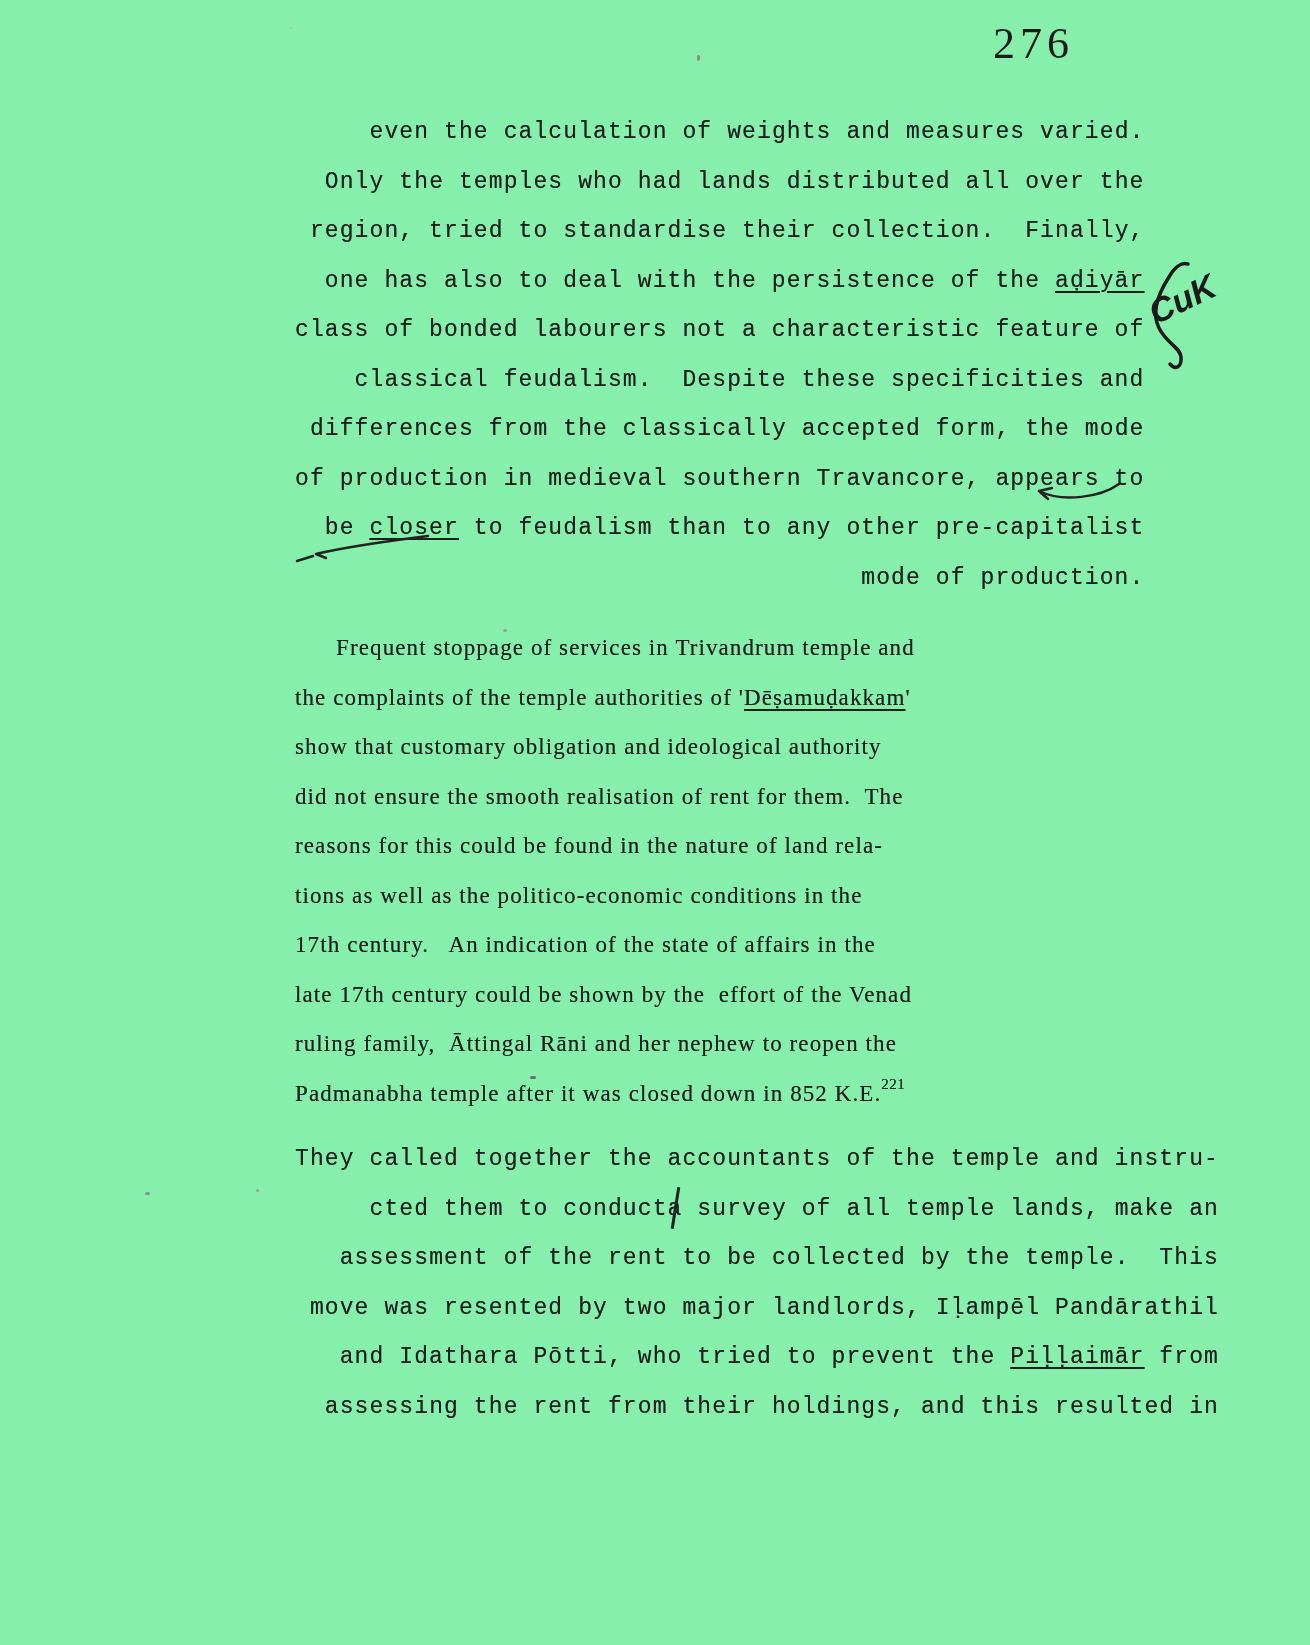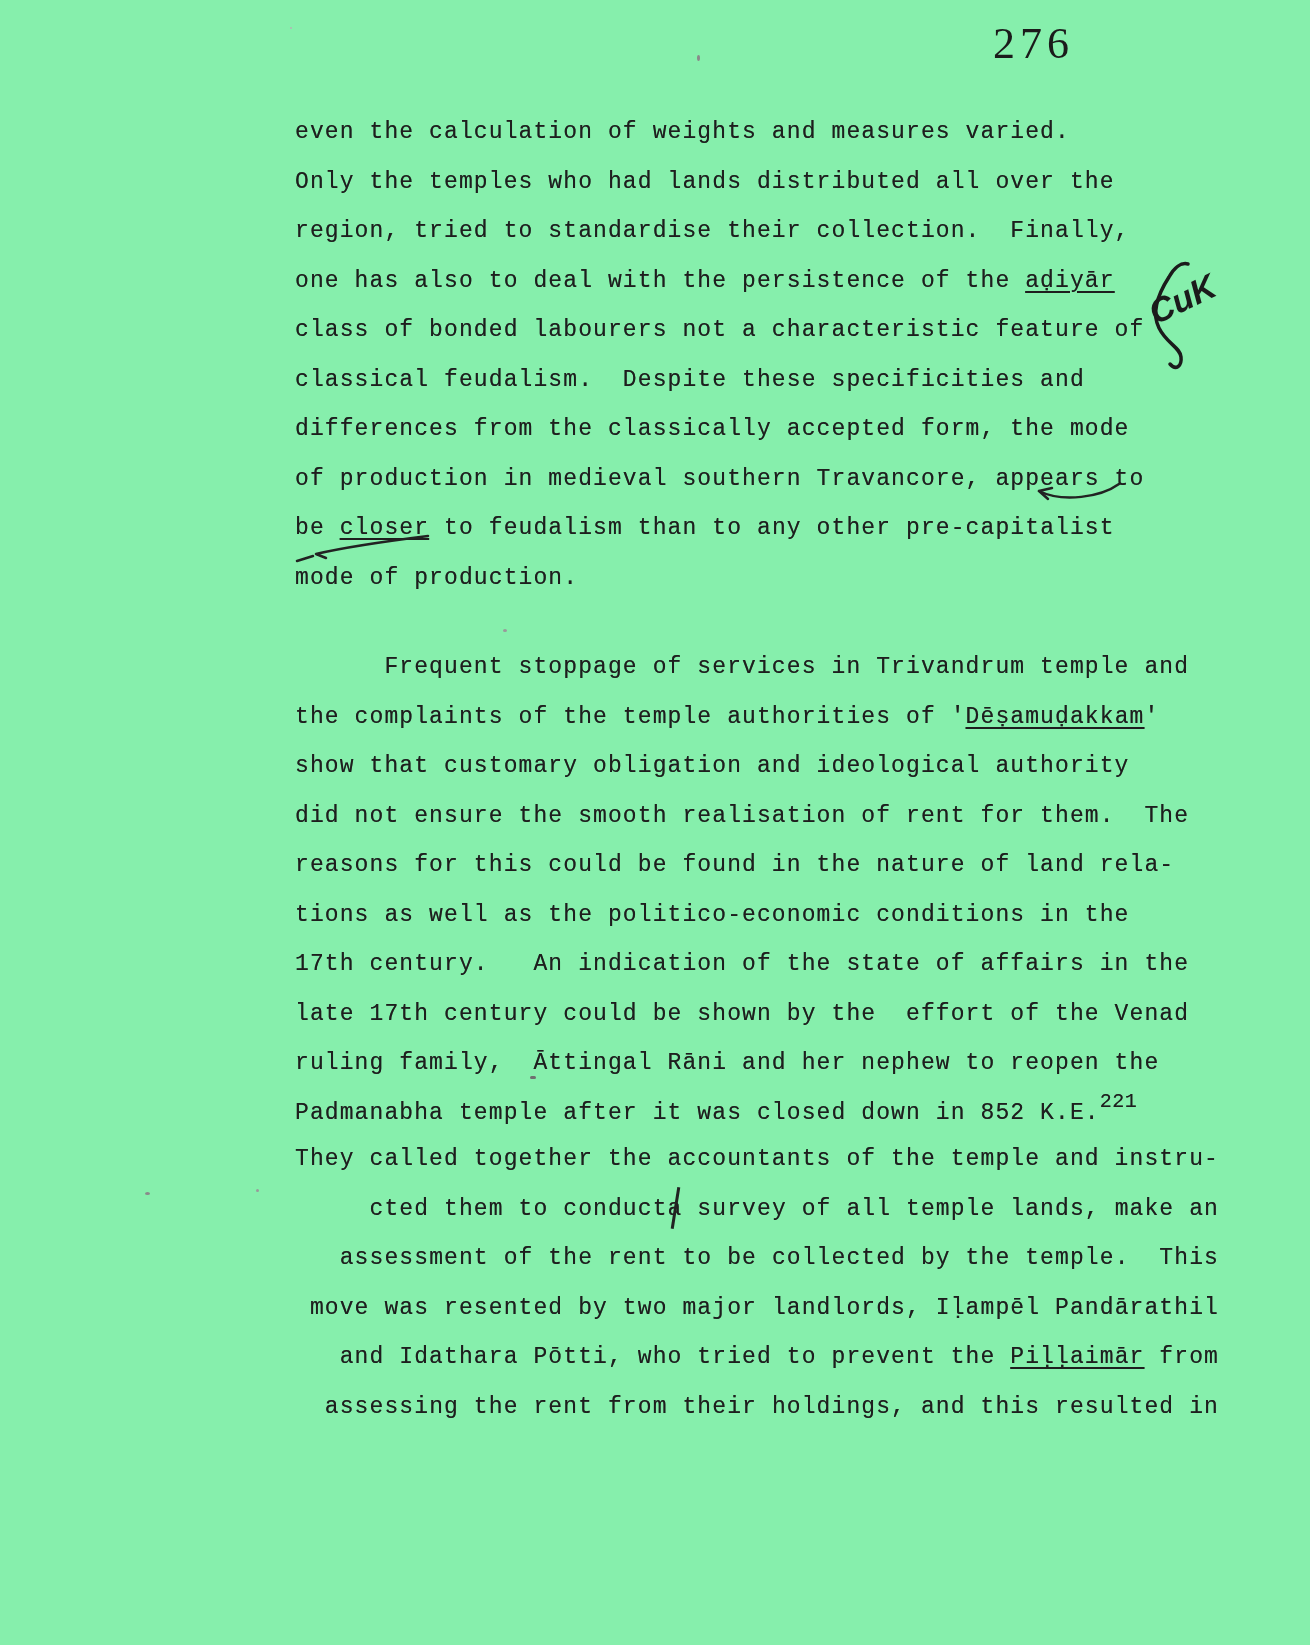--- a/index.html
+++ b/index.html
@@ -13,26 +13,26 @@
     font-family:"Liberation Serif","DejaVu Serif",serif;
     font-size:44px; letter-spacing:5px; color:#1b1b1b;
   }
   .body-text{
     position:absolute; left:295px; top:0; width:980px;
     font-size:23px; line-height:49.5px; letter-spacing:1.1px;
     color:#1e1e1e; white-space:pre;
     text-shadow:0 0 0.5px rgba(20,20,20,0.55);
   }
   .para{position:absolute; left:0;}
-  .p1{top:108px;}
-  .p2a{top:643px;}
+  .p1{top:108px;text-align:right;}
+  .p2a{top:623px;font-family:Liberation Serif, serif;}
   .p2b{top:1135px;text-align:right;}
   .line{height:49.5px;}
   .u{text-decoration:underline; text-underline-offset:4px; text-decoration-thickness:2px;}
-  .sup{font-size:20px; position:relative; top:-12px; letter-spacing:0.5px;}
+  .sup{font-size:15px; position:relative; top:-12px; letter-spacing:0.5px;}
   .slash{position:relative;}
   .slash::after{
     content:''; position:absolute; left:6px; top:-9px;
     width:2.5px; height:42px; background:#222; transform:rotate(9deg);
   }
   .annotations{
     position:absolute; left:0; top:0; width:1310px; height:1645px;
     pointer-events:none;
   }
   .hand-text{

